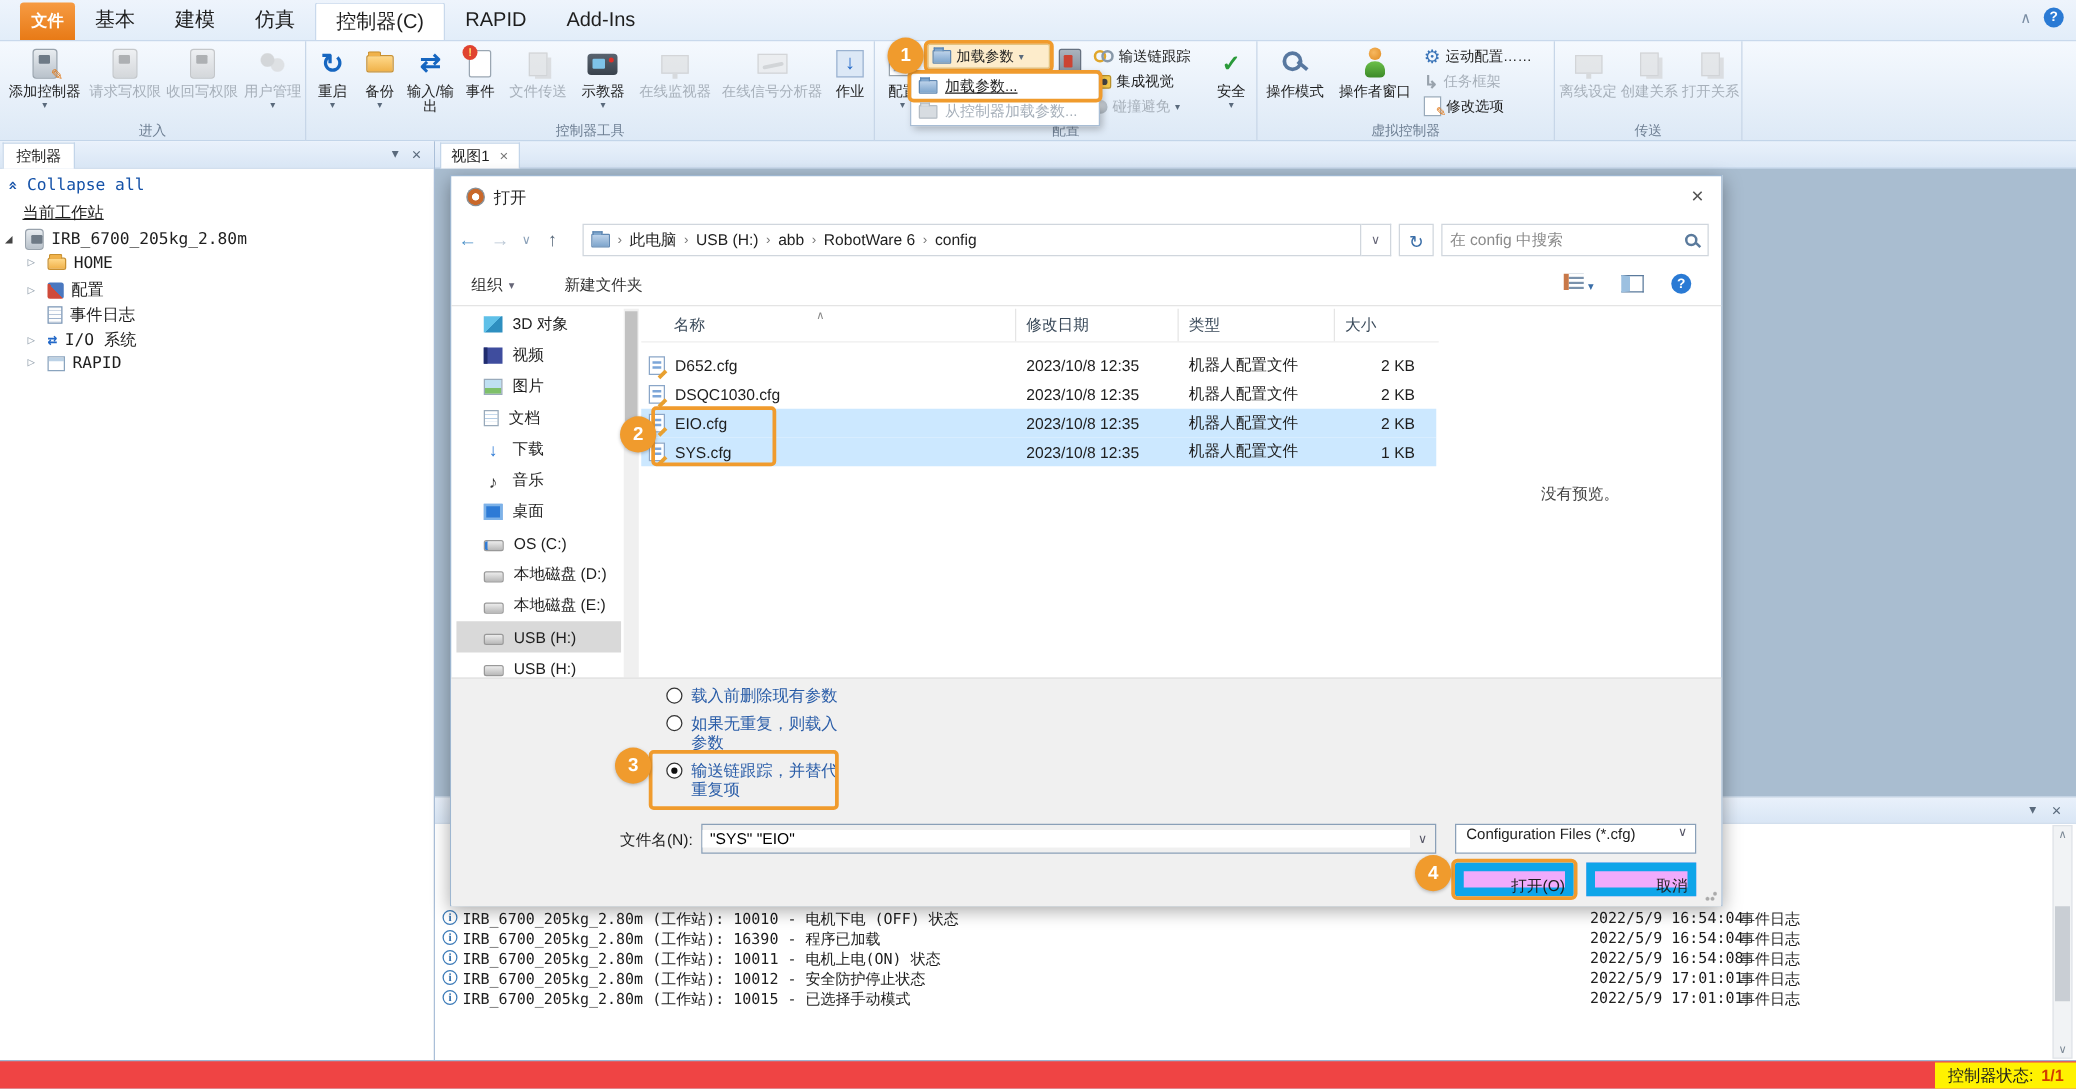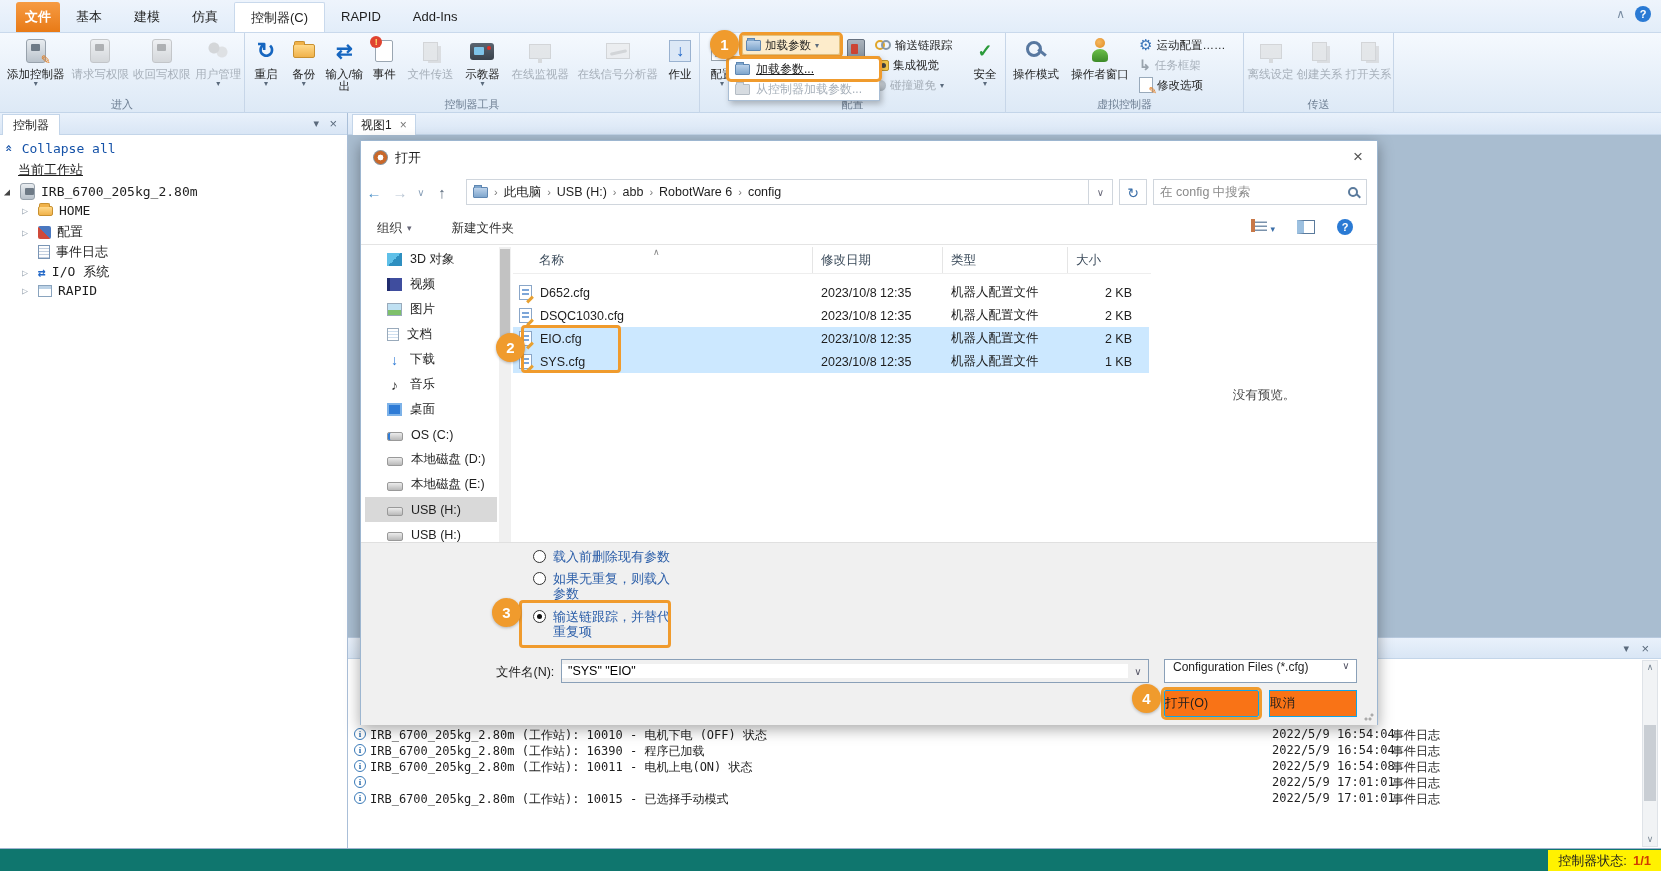--- a/index.html
+++ b/index.html
@@ -1,21 +1,21 @@
 <!DOCTYPE html>
 <html><head>
 <meta charset="utf-8">
 <style>
 *{box-sizing:border-box;margin:0;padding:0}
 body{width:1661px;height:871px;position:relative;overflow:hidden;background:#cddcee;
  font-family:"Liberation Sans",sans-serif;font-size:12px;color:#1e1e1e}
 
 #tabbar{position:absolute;left:0;top:0;width:1661px;height:33px;background:linear-gradient(#eef4fc,#e2edf9);border-bottom:1px solid #c9d9ec;display:flex;align-items:flex-end}
 .ftab{width:44px;height:30px;margin-left:16px;background:linear-gradient(#f69b43,#e87a16);color:#fff;font-weight:bold;font-size:13px;text-align:center;line-height:30px;border-radius:3px 3px 0 0}
-.tab{height:30px;line-height:30px;padding:0 16px;font-size:13px;color:#1e1e1e}
+.tab{height:30px;line-height:30px;padding:0 16px;font-size:16px;color:#1e1e1e}
 .tab.active{background:#fff;border:1px solid #c9d9ec;border-bottom:none;border-radius:2px 2px 0 0}
 #tbicons{position:absolute;right:10px;top:6px;display:flex;gap:10px;align-items:center}
 .minic{color:#7b8ea4;font-size:12px}
 .qmark{width:16px;height:16px;border-radius:50%;background:#2a7ad4;color:#fff;font-weight:bold;font-size:11px;line-height:16px;text-align:center;display:inline-block}
 
 #ribbon{position:absolute;left:0;top:33px;width:1661px;height:80px;background:linear-gradient(#f5f9fe,#dde9f6);border-bottom:1px solid #c3d5e9}
 .rgrp{position:absolute;top:0;height:80px;border-right:1px solid #c7d6e8}
 .rglbl{position:absolute;bottom:1px;left:0;right:0;text-align:center;font-size:11px;color:#6e7f93}
 .rrow{display:flex;align-items:flex-start;height:66px;padding-left:2px}
 .rbtn{display:flex;flex-direction:column;align-items:center;padding-top:3px;height:66px;cursor:default}
@@ -105,21 +105,21 @@
 #bphead{position:absolute;left:0;top:0;width:100%;height:22px;background:linear-gradient(#e9f1fb,#d9e6f5);border-top:1px solid #b7c9de;border-bottom:1px solid #c3d5e9}
 .lrow{position:absolute;left:0;width:100%;height:16px;font-size:12px;font-family:"DejaVu Sans Mono",monospace;white-space:nowrap}
 .info-i{position:absolute;left:6px;top:2px;width:12px;height:12px;border-radius:50%;border:1px solid #3a7ab8;color:#2a6aa8;font:bold 9px/11px "Liberation Serif",serif;text-align:center}
 .ltext{position:absolute;left:22px;top:1px}
 .ltime{position:absolute;left:924px;top:1px}
 .lcat{position:absolute;left:1044px;top:1px}
 #logscroll{position:absolute;right:3px;top:23px;width:16px;height:187px;background:#f1f3f5;border:1px solid #dfe3e8}
 #logthumb{position:absolute;left:1px;top:64px;width:12px;height:76px;background:#c9ced4}
 .scrarrow{position:absolute;left:0;width:14px;height:13px;color:#7a8794;font-size:9px;text-align:center;line-height:13px}
 
-#statusbar{position:absolute;left:0;top:848px;width:1661px;height:23px;background:#0f766e;border-top:1px solid #9fb4cf}
+#statusbar{position:absolute;left:0;top:848px;width:1661px;height:23px;background:#ef4444;border-top:1px solid #9fb4cf}
 #statbadge{position:absolute;right:0;top:1px;height:21px;background:#fff200;padding:0 10px;line-height:21px;font-size:13px}
 #statbadge .v{color:#d13c00;font-weight:bold;margin-left:6px}
 
 #dialog{position:absolute;left:360px;top:140px;width:1018px;height:585px;background:#fff;border:1px solid #9db6d0;box-shadow:0 4px 14px rgba(0,0,0,.35);z-index:40}
 #dtitlebar{position:absolute;left:0;top:0;width:100%;height:32px}
 #dlogo{position:absolute;left:12px;top:9px;width:15px;height:15px;border-radius:50%;background:radial-gradient(circle,#fff 25%,#c9682a 30% 58%,#8a8f94 62%)}
 #dtitle{position:absolute;left:34px;top:8px;font-size:13px;color:#222}
 #dclose{position:absolute;right:14px;top:6px;font-size:17px;color:#555}
 #dnav{position:absolute;left:0;top:36px;width:100%;height:30px;display:flex;align-items:center}
 .navbtn{font-size:15px;width:26px;text-align:center}
@@ -175,21 +175,21 @@
 .radio{position:absolute;display:flex;gap:7px;font-size:13px;color:#2a5da8}
 .rc{width:13px;height:13px;border-radius:50%;border:1px solid #333;background:#fff;flex:none;margin-top:1px;position:relative}
 .rc.on::after{content:"";position:absolute;left:3px;top:3px;width:5px;height:5px;border-radius:50%;background:#111}
 .rlabel{width:124px;line-height:15px}
 #fnlabel{position:absolute;left:135px;top:121px;font-size:12.5px}
 #fninput{position:absolute;left:200px;top:116px;width:588px;height:24px;border:1px solid #8aa0b8;display:flex;align-items:center}
 #fninput input{border:none;outline:none;flex:1;padding:0 6px;font-size:12.5px;font-family:"Liberation Sans",sans-serif;background:#fff}
 .ddcaret{width:20px;text-align:center;font-size:10px;color:#556}
 #ftcombo{position:absolute;left:803px;top:116px;width:193px;height:24px;border:1px solid #8aa0b8;background:#fff;display:flex;font-size:12px}
 #ftcombo .ftxt{flex:1;padding-left:8px}
-.dbtn{position:absolute;top:147px;height:27px;background:#f97316;border:1px solid #0ea5e9;font-size:12.5px;text-align:left;line-height:25px}
+.dbtn{position:absolute;top:147px;height:27px;background:#f0abfc;border:7px solid #0ea5e9;font-size:12.5px;text-align:right;line-height:25px}
 #openbtn{left:803px;width:95px}
 #cancelbtn{left:908px;width:88px}
 #grip{position:absolute;right:3px;bottom:3px;width:10px;height:10px;background:
  radial-gradient(circle at 2px 8px,#aaa 1px,transparent 2px),
  radial-gradient(circle at 6px 8px,#aaa 1px,transparent 2px),
  radial-gradient(circle at 8px 4px,#aaa 1px,transparent 2px)}
 
 .acirc{position:absolute;width:29px;height:29px;border-radius:50%;background:#F09B2D;color:#fff;font-weight:bold;font-size:15px;text-align:center;line-height:29px;z-index:70;box-shadow:0 1px 3px rgba(0,0,0,.25)}
 .obox{position:absolute;border:3px solid #F09B2D;border-radius:4px;pointer-events:none;z-index:60}
 </style>
@@ -491,20 +491,21 @@
     <span class="lcat">事件日志</span>
   </div>
   <div class="lrow" style="top:121px">
     <span class="info-i">i</span>
     <span class="ltext">IRB_6700_205kg_2.80m (工作站): 10011 - 电机上电(ON) 状态</span>
     <span class="ltime">2022/5/9 16:54:08</span>
     <span class="lcat">事件日志</span>
   </div>
   <div class="lrow" style="top:137px">
     <span class="info-i">i</span>
+    <span class="ltext">IRB_6700_205kg_2.80m (工作站): 10012 - 安全防护停止状态</span>
     <span class="ltime">2022/5/9 17:01:01</span>
     <span class="lcat">事件日志</span>
   </div>
   <div class="lrow" style="top:153px">
     <span class="info-i">i</span>
     <span class="ltext">IRB_6700_205kg_2.80m (工作站): 10015 - 已选择手动模式</span>
     <span class="ltime">2022/5/9 17:01:01</span>
     <span class="lcat">事件日志</span>
   </div>
   <div id="logscroll">

